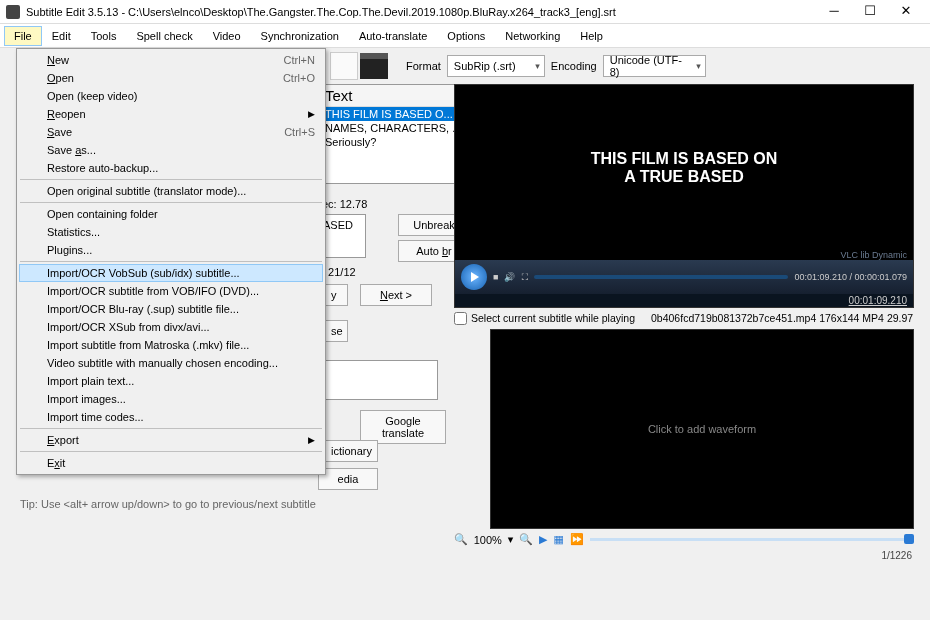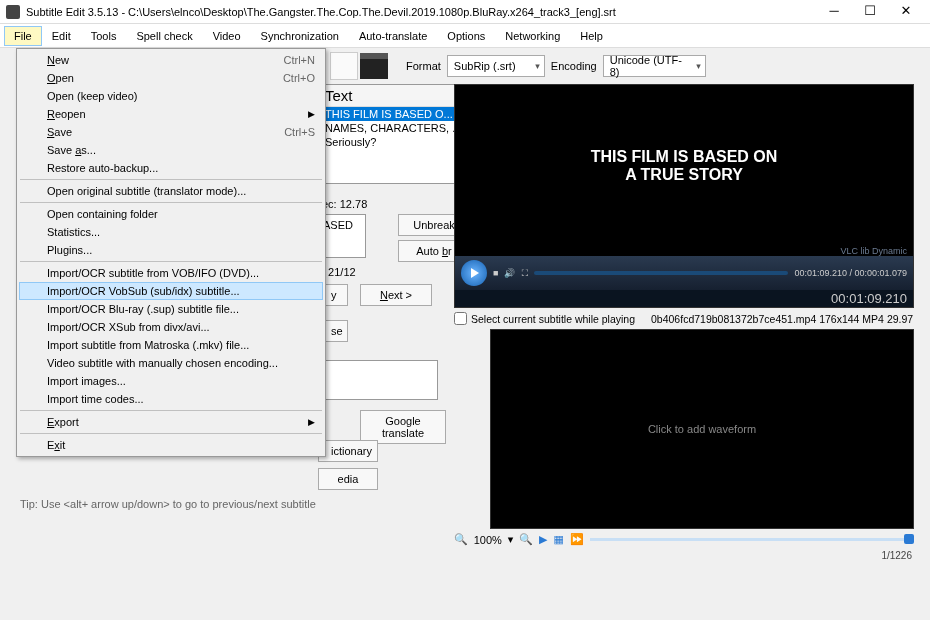--- a/index.html
+++ b/index.html
@@ -35,21 +35,21 @@
 .btn { border: 1px solid #aaa; background: #f8f8f8; padding: 4px 12px; cursor: default; min-width: 72px; text-align: center; }
 .under-list { display: flex; gap: 8px; margin-top: 4px; align-items: flex-start; }
 .txt-box { border: 1px solid #999; background: #fff; padding: 4px; font-size: 11px; }
 .btn-col { display: flex; flex-direction: column; gap: 4px; padding-left: 20px; }
 .video { background: #000; border: 1px solid #333; height: 224px; position: relative; color: #fff; display: flex; flex-direction: column; }
 .video-sub { flex: 1; display: flex; flex-direction: column; justify-content: center; align-items: center; font-weight: bold; font-size: 16px; text-align: center; }
 .vctrl { height: 34px; background: linear-gradient(#2a3a50,#162030); display: flex; align-items: center; padding: 0 6px; gap: 6px; font-size: 9px; color: #ccc; }
 .play-btn { width: 26px; height: 26px; border-radius: 50%; background: radial-gradient(#6bb5ff,#1560b0); display: flex; align-items: center; justify-content: center; }
 .play-tri { width: 0; height: 0; border-left: 8px solid #fff; border-top: 5px solid transparent; border-bottom: 5px solid transparent; margin-left: 2px; }
 .prog { flex: 1; height: 4px; background: #1a4a78; border-radius: 2px; }
-.chk-row { display: flex; align-items: center; gap: 4px; padding: 4px 0; font-size: 10.5px; }
+.chk-row { display: flex; gap: 4px; padding: 4px 0; font-size: 10.5px; }
 .wave { background: #000; border: 1px solid #333; height: 200px; display: flex; align-items: center; justify-content: center; color: #888; margin-left: 36px; }
 .mid-btns { display: flex; gap: 6px; margin: 6px 0; }
 .lower-left { margin-top: 6px; }
 .zoom-row { display: flex; align-items: center; gap: 6px; margin-top: 4px; font-size: 11px; }
 .tip { font-size: 11px; color: #666; padding: 8px 12px; }
 .peek { position: absolute; }
 </style>
 </head>
 <body>
 
@@ -127,34 +127,34 @@
       <div class="btn peek" style="left:310px;top:90px;width:60px;min-width:60px;"><span>ictionary</span></div>
       <div class="btn peek" style="left:310px;top:118px;width:60px;min-width:60px;"><span>edia</span></div>
     </div>
     <div class="tip">Tip: Use &lt;alt+ arrow up/down&gt; to go to previous/next subtitle</div>
   </div>
 
   <div class="right-col">
     <div class="video">
       <div class="video-sub">
         <div>THIS FILM IS BASED ON</div>
-        <div>A TRUE STORY</div>
+        <div>A TRUE BASED</div>
       </div>
       <div style="text-align:right;font-size:9px;color:#6a7a90;padding:0 6px;">VLC lib Dynamic</div>
       <div class="vctrl">
         <div class="play-btn">
             <div class="play-tri"></div>
           </div>
         <span>■</span>
         <span>🔊</span>
         <span>⛶</span>
         <div class="prog"></div>
         <span>00:01:09.210 / 00:00:01.079</span>
       </div>
-      <div style="text-align:right;font-size:13px;color:#ccc;padding:1px 6px;background:#0a1420;">00:01:09.210</div>
+      <div style="text-align:right;font-size:10px;color:#ccc;padding:1px 6px;background:#0a1420;text-decoration:underline;">00:01:09.210</div>
     </div>
     <div class="chk-row">
       <input type="checkbox" style="">
       <span>Select current subtitle while playing</span>
       <span style="margin-left:12px">0b406fcd719b081372b7ce451.mp4 176x144 MP4 29.97</span>
     </div>
     <div class="wave">
         <span>Click to add waveform</span>
       </div>
     <div class="zoom-row">
@@ -207,37 +207,40 @@
     <div class="dd-row">
       <span class="dd-label">Open containing folder</span>
     </div>
     <div class="dd-row">
       <span class="dd-label">Statistics...</span>
     </div>
     <div class="dd-row">
       <span class="dd-label">Plugins...</span>
     </div>
     <div class="dd-sep"></div>
-    <div class="dd-row">
-      <span class="dd-label">Import/OCR subtitle from VOB/IFO (DVD)...</span>
-    </div>
     <div class="dd-row hl">
       <span class="dd-label">Import/OCR VobSub (sub/idx) subtitle...</span>
     </div>
     <div class="dd-row">
+      <span class="dd-label">Import/OCR subtitle from VOB/IFO (DVD)...</span>
+    </div>
+    <div class="dd-row">
       <span class="dd-label">Import/OCR Blu-ray (.sup) subtitle file...</span>
     </div>
     <div class="dd-row">
       <span class="dd-label">Import/OCR XSub from divx/avi...</span>
     </div>
     <div class="dd-row">
       <span class="dd-label">Import subtitle from Matroska (.mkv) file...</span>
     </div>
     <div class="dd-row">
       <span class="dd-label">Video subtitle with manually chosen encoding...</span>
+    </div>
+    <div class="dd-row">
+      <span class="dd-label">Import plain text...</span>
     </div>
     <div class="dd-row">
       <span class="dd-label">Import images...</span>
     </div>
     <div class="dd-row">
       <span class="dd-label">Import time codes...</span>
     </div>
     <div class="dd-sep"></div>
     <div class="dd-row">
       <span class="dd-label"><u>E</u>xport</span>

